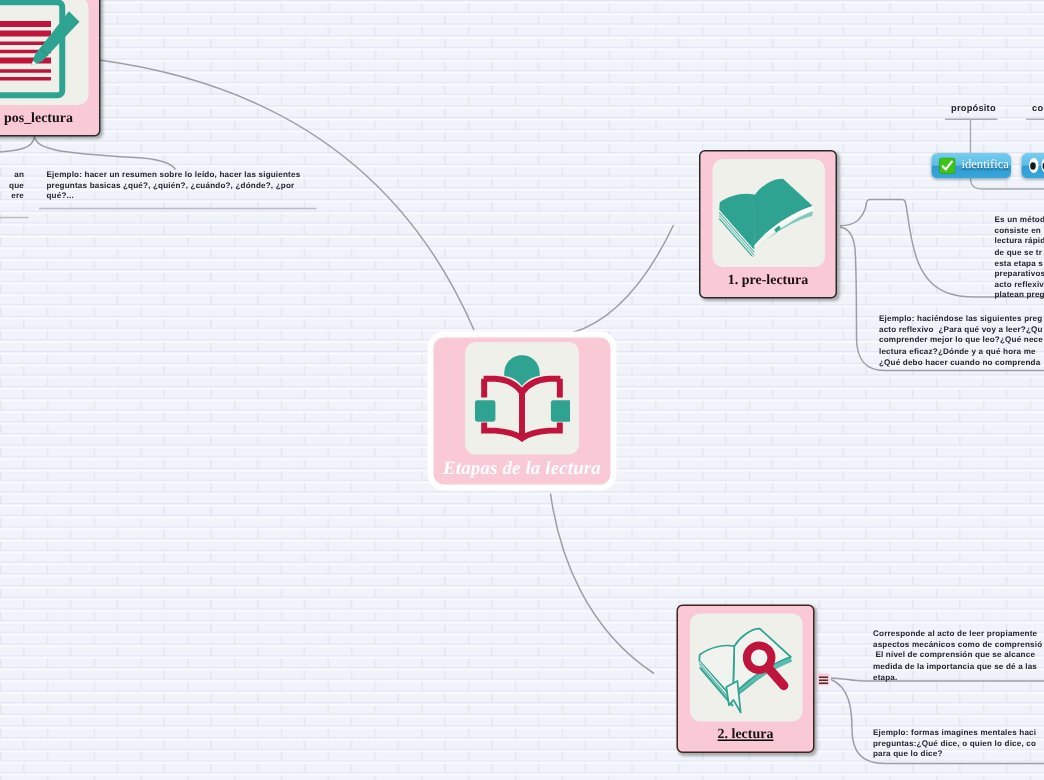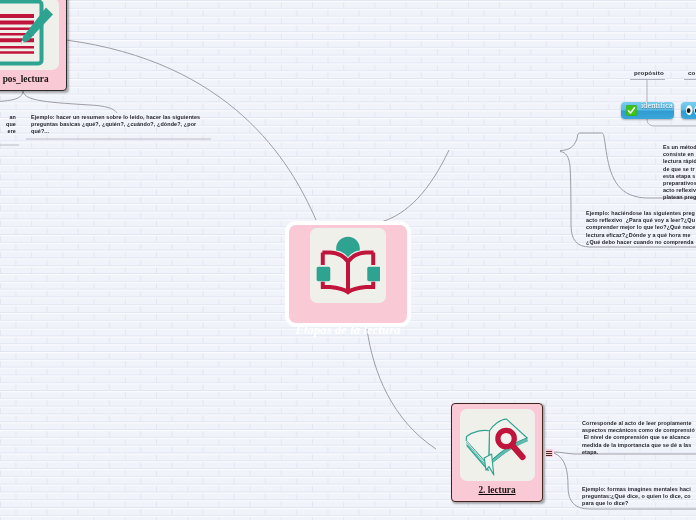--- a/index.html
+++ b/index.html
@@ -10,41 +10,41 @@
   .bg{position:absolute;left:0;top:0;width:696px;height:520px;background:#eef1f8;}
   svg.links{position:absolute;left:0;top:0;width:696px;height:520px;overflow:visible;}
 
   .node{position:absolute;box-sizing:border-box;}
   .iconbox{background:#eff0ea;border-radius:7px;display:flex;align-items:center;justify-content:center;overflow:hidden;}
   .label{text-align:center;font-family:"Liberation Serif",serif;font-weight:bold;color:#191919;}
 
   #central{left:285px;top:221px;width:126px;height:106px;background:#fac9d6;
      border:4px solid #ffffff;border-radius:11px;box-sizing:border-box;}
   #central .iconbox{width:76px;height:75px;margin:3px auto 0;}
-  #central .label{font-style:italic;color:#ffffff;font-size:12.6px;margin-top:20px;
+  #central .label{font-style:italic;color:#ffffff;font-size:12.6px;margin-top:2px;
      font-family:"Liberation Serif",serif;letter-spacing:0.1px;}
 
   .leafnode{background:#fac9d6;border:1.6px solid #2a2a2a;border-radius:4px;box-sizing:border-box;
      box-shadow:1.5px 1.5px 2px rgba(0,0,0,.3);}
   .leafnode .iconbox{width:75px;height:72px;margin:5px auto 0;}
   .leafnode .label{font-size:9.3px;margin-top:3px;line-height:12px;color:#17120f;}
 
   #n1{left:466px;top:100px;width:92px;height:99px;}
   #n2{left:451px;top:403px;width:92px;height:99px;border-color:#40241d;text-decoration:underline;}
   #n3{left:-25px;top:-8px;width:92px;height:99px;}
   
 
   .note{position:absolute;font-family:"Liberation Sans",sans-serif;font-size:5.4px;
         color:#24242c;font-weight:bold;line-height:7.2px;letter-spacing:0.12px;
         white-space:pre-wrap;}
 
   .rel{position:absolute;font-family:"Liberation Sans",sans-serif;font-size:6.2px;
         color:#24242c;font-weight:bold;letter-spacing:0.15px;white-space:nowrap;}
 
-  .chip{position:absolute;display:flex;gap:4px;
+  .chip{position:absolute;display:flex;align-items:center;gap:4px;
         border-radius:4px;padding:0 4px 0 5px;box-sizing:border-box;
         background:linear-gradient(180deg,#79cdef 0%,#59bce8 48%,#2f9bd2 52%,#3aa7da 100%);
         box-shadow:0 1px 2px rgba(0,0,0,.28);}
   .chip .t{font-family:"Liberation Serif",serif;font-size:8.4px;color:#fff;
            text-shadow:0 1px 1px rgba(0,0,0,.4);white-space:nowrap;line-height:1;}
 
   .hamb{position:absolute;width:8px;height:8px;border-radius:1px;background:#f9cbd8;
         display:flex;flex-direction:column;justify-content:center;
         align-items:center;gap:1px;box-sizing:border-box;}
   .hamb i{display:block;width:5.5px;height:1px;background:#4b2d26;}
@@ -147,20 +147,49 @@
           <path d="M10 30.5 L22 30.5 C34.5 31.3 44.8 36.8 50 45.0 C55.2 36.8 65.5 31.3 78 30.5 L90 30.5"></path>
           <path d="M10.6 30.5 L10.6 50 M89.4 30.5 L89.4 50"></path>
           <path d="M50 43 L50 89"></path>
           <path d="M10.6 76 L10.6 84.5 L22 84.5 C34.5 85.5 44.5 88.5 50 92.5 C55.5 88.5 65.5 85.5 78 84.5 L89.4 84.5 L89.4 76"></path>
         </g>
       </svg>
     </div>
     <div class="label">Etapas de la lectura</div>
   </div>
 
+  <div class="node leafnode" id="n1">
+    <div class="iconbox">
+      <svg viewBox="0 0 72 58" width="72" height="58">
+
+        <path d="M27.3 16.8 C40 16.3 56 21.3 66 25.6 L64 31.5 C51 34.6 36 42.8 27.8 52.0 Z" fill="#f2f5f0"></path>
+
+        <path d="M27.3 16.8 C31.5 10.8 39.5 5.8 46 6.1 L65.8 24.3 C58 26.5 46 33.0 38 39.5 C33 43.6 29 47.8 26.9 50.5 Z" fill="#2fa391"></path>
+
+        <path d="M65.9 24.4 C58 26.8 46 33.4 38 40.0 C33 44.2 29 48.5 26.9 51.4 C31 45.0 48 31.8 65.2 27.6 Z" fill="#fdfefc"></path>
+        <path d="M65.9 27.8 C58 30.4 47 37.0 39 43.6 C34 47.8 30 52.0 27.8 54.8 C32 48.4 49 35.2 65.4 31.0 Z" fill="#80c9bd"></path>
+
+        <path d="M3.8 21.8 C11.0 16.6 20.4 15.0 27.3 16.8 L26.8 53.6 L3.5 27.0 Z" fill="#2fa391"></path>
+
+        <g>
+          <path d="M3.5 27.0 L26.8 53.6 L26.8 54.7 L3.5 28.1 Z" fill="#f4f6f1"></path>
+          <path d="M3.5 28.1 L26.8 54.7 L26.8 55.9 L3.5 29.3 Z" fill="#4bb1a2"></path>
+          <path d="M3.5 29.3 L26.8 55.9 L26.8 56.7 L3.5 30.1 Z" fill="#f4f6f1"></path>
+          <path d="M3.5 30.1 L26.8 56.7 L26.8 57.9 L3.5 31.3 Z" fill="#6cc0b2"></path>
+          <path d="M3.5 31.3 L26.8 57.9 L26.8 58.7 L3.5 32.1 Z" fill="#f4f6f1"></path>
+          <path d="M3.5 32.1 L26.8 58.7 L26.8 59.9 L3.5 33.3 Z" fill="#39a897"></path>
+        </g>
+
+        <path d="M27.3 16.8 L26.9 50.5" fill="none" stroke="#27907f" stroke-width="0.7" opacity="0.5"></path>
+
+        <path d="M40.2 40.0 L43.4 37.4 L44.6 39.4 L41.3 42.0 Z" fill="#2fa391"></path>
+      </svg>
+    </div>
+    <div class="label">1. pre-lectura</div>
+  </div>
 
   <div class="node leafnode" id="n2">
     <div class="iconbox">
       <svg viewBox="0 0 75 74" width="75" height="74">
         <g fill="#f1f3ee" stroke="#2fa391" stroke-width="1.15" stroke-linejoin="round">
 
           <path d="M29.5 22.8 C33.5 16.5 41.0 11.0 46.5 11.1 L67.2 30.0 C59 32.8 47 39.5 39 46.0 C33.5 50.5 30 54.5 28.6 57.0 Z"></path>
 
           <path d="M6.5 28.5 C13.5 23.3 23.0 21.4 29.5 22.8 L28.6 57.6 L6.2 32.6 Z"></path>
         </g>

